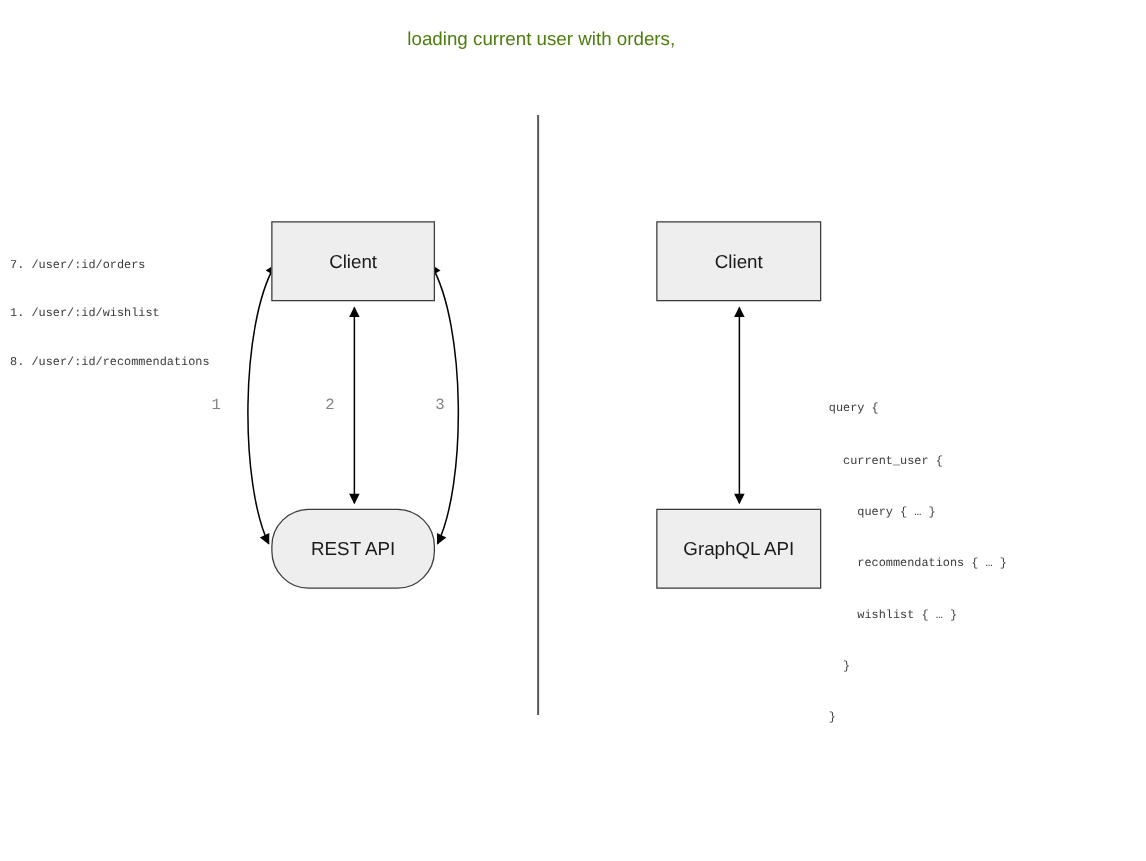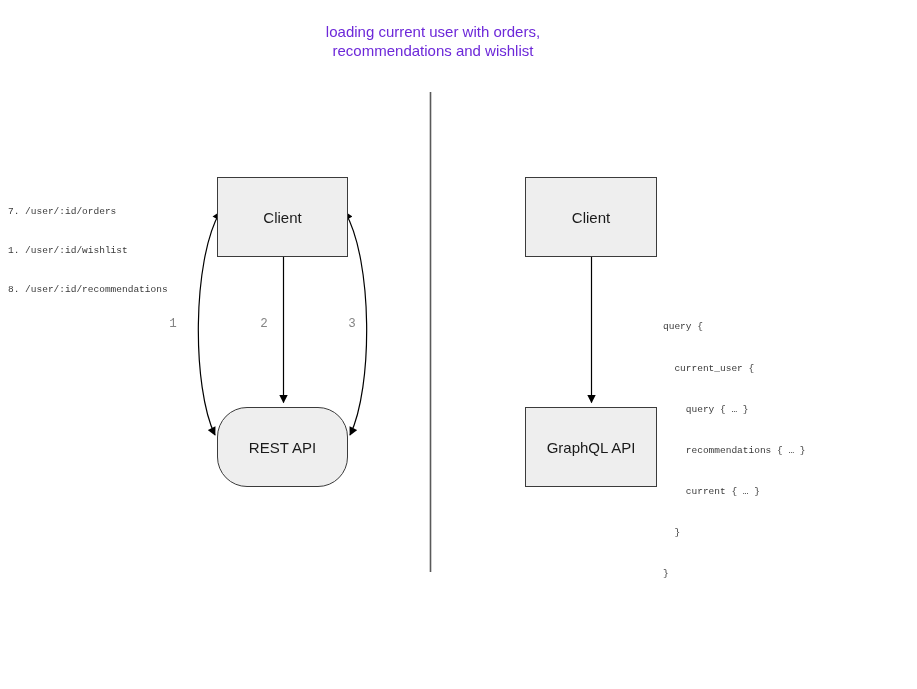--- a/index.html
+++ b/index.html
@@ -18,28 +18,28 @@
 
   
   .title {
     position: absolute;
     left: 0;
     top: 22px;
     width: 866px;
     text-align: center;
     font-size: 15px;
     line-height: 19px;
-    color: #6d28d9;
+    color: #4d7c0f;
   }
 
   
   .node {
     position: absolute;
     width: 131px;
-    height: 80px;
+    height: 64px;
     background: #eeeeee;
     border: 1.5px solid #3b3b3b;
     box-sizing: border-box;
     display: flex;
     align-items: center;
     justify-content: center;
     font-size: 15px;
     color: #1a1a1a;
   }
   .node-client-rest    { left: 217px; top: 177px; }
@@ -90,21 +90,20 @@
     pointer-events: none;
   }
 </style>
 </head>
 <body>
 
 <div class="canvas">
 
   <div class="title">
     <div>loading current user with orders,</div>
-    <div>recommendations and wishlist</div>
   </div>
 
   <svg class="wires" viewBox="0 0 917 689" xmlns="http://www.w3.org/2000/svg">
     <defs>
       <marker id="ah" viewBox="0 0 10 10" refX="9" refY="5" markerWidth="9" markerHeight="7" orient="auto-start-reverse">
         <path d="M0,0 L10,5 L0,10 z" fill="#000000"></path>
       </marker>
     </defs>
 
     <line x1="430.5" y1="92" x2="430.5" y2="572" stroke-width="1.6" stroke="#595959"></line>
@@ -140,18 +139,18 @@
   </div>
   <div class="node node-graphql-api">
     <span>GraphQL API</span>
   </div>
 
   <div class="mono query">
     <div>query {</div>
     <div>  current_user {</div>
     <div>    query { … }</div>
     <div>    recommendations { … }</div>
-    <div>    current { … }</div>
+    <div>    wishlist { … }</div>
     <div>  }</div>
     <div>}</div>
   </div>
 
 </div>
 
 </body></html>

